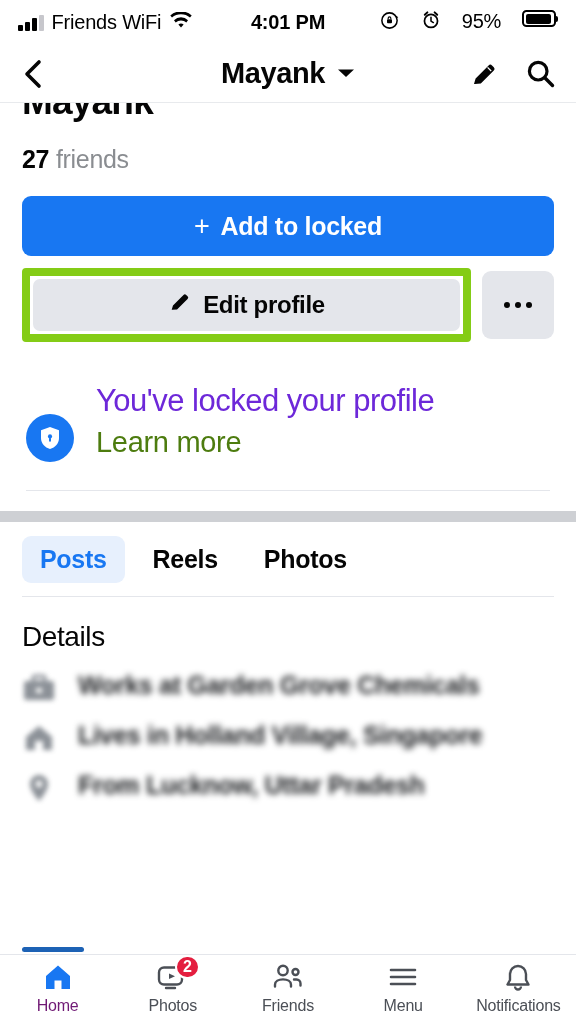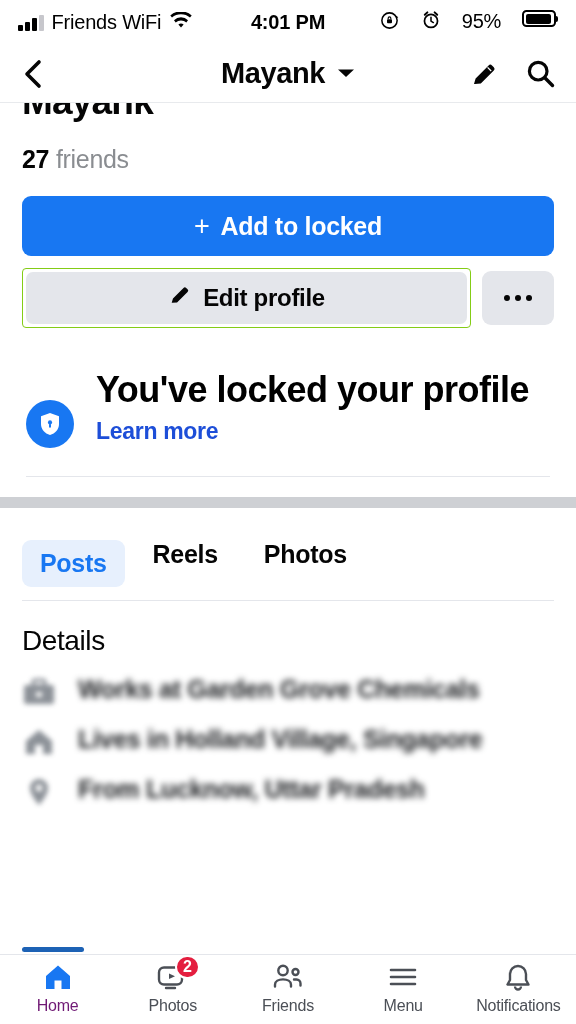--- a/index.html
+++ b/index.html
@@ -78,21 +78,21 @@
     width:100%; height:60px; background:#1877f2; color:#fff;
     border:none; border-radius:9px; cursor:pointer;
     display:flex; align-items:center; justify-content:center; gap:11px;
     font-size:25px; font-weight:700; letter-spacing:-0.3px;
     font-family:"Liberation Sans", sans-serif;
   }
   .btn-story .plus { font-size:27px; font-weight:500; line-height:1; }
 
   .row2 { display:flex; gap:11px; padding:0 22px; margin-top:12px; align-items:stretch; }
   .edit-wrap {
-    flex:1; border:1px solid #84cc16; border-radius:4px;
+    flex:1; border:8px solid #84cc16; border-radius:4px;
     padding:3px; display:flex;
   }
   .btn-edit {
     flex:1; height:52px; background:#e4e6eb; color:#050505;
     border:none; border-radius:7px; cursor:pointer;
     display:flex; align-items:center; justify-content:center; gap:11px;
     font-size:24px; font-weight:700; letter-spacing:-0.3px;
     font-family:"Liberation Sans", sans-serif;
   }
   .btn-more {
@@ -104,39 +104,39 @@
 
   
   .locked { display:flex; gap:22px; padding:40px 22px 0 26px; align-items:flex-start; }
   .shield-circle {
     width:48px; height:48px; border-radius:50%; background:#1877f2;
     display:flex; align-items:center; justify-content:center; flex:0 0 48px;
     margin-top:32px;
   }
   .locked-txt { flex:1; padding-right:18px; }
   .locked-title {
-    font-size:36px; font-weight:700; color:#000000;
+    font-size:31px; font-weight:400; color:#6d28d9;
     line-height:1.23; letter-spacing:-0.5px;
   }
   .locked-link {
     display:inline-block; margin-top:6px;
-    font-size:23px; font-weight:700; color:#1d4ed8;
+    font-size:29px; font-weight:400; color:#4d7c0f;
     letter-spacing:-0.3px; cursor:pointer; text-decoration:none;
   }
   .hr-thin { height:1px; background:#e4e6eb; margin:28px 26px 0; }
   .band { height:11px; background:#ced0d4; margin-top:20px; }
 
   
   .tabs { display:flex; align-items:center; gap:10px; padding:14px 22px 0; }
   .tab {
     font-size:25px; font-weight:600; color:#050505; letter-spacing:-0.3px;
     padding:9px 18px; border-radius:9px; background:none; border:none;
     cursor:pointer; font-family:"Liberation Sans", sans-serif;
   }
-  .tab.active { color:#1877f2; background:#e7f0fd;margin-top:18px; }
+  .tab.active { color:#1877f2; background:#e7f0fd; }
   .tabs-underline { height:1px; background:#e4e6eb; margin:13px 22px 0; }
 
   
   .details-h {
     padding:24px 22px 0; font-size:28px; font-weight:400;
     color:#050505; letter-spacing:-0.4px;
   }
   .det-list { padding:16px 22px 0; }
   .det-row { display:flex; align-items:flex-start; gap:22px; margin-bottom:16px; }
   .det-ico { flex:0 0 34px; height:30px; margin-top:4px; position:relative; }

